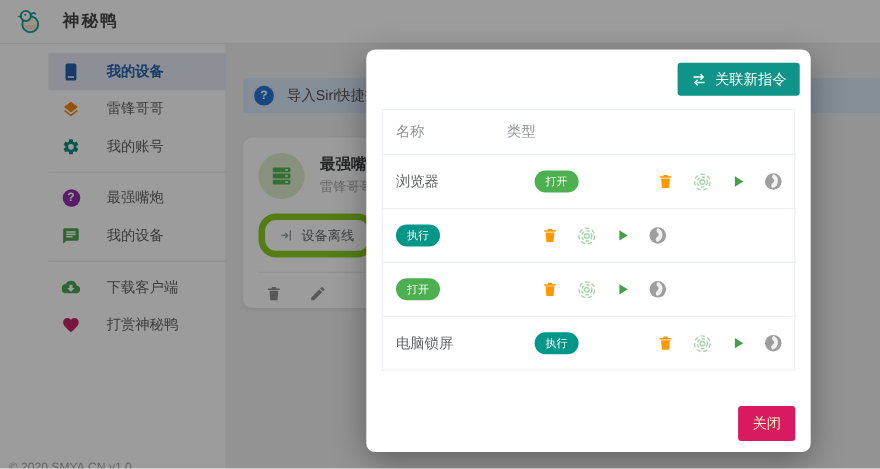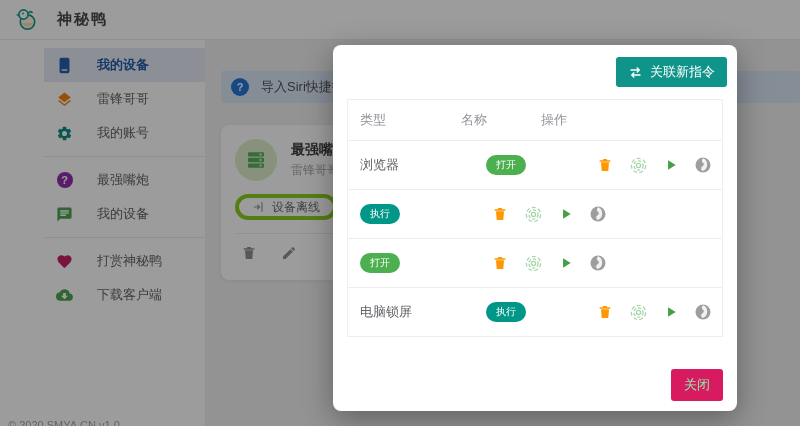--- a/index.html
+++ b/index.html
@@ -32,42 +32,42 @@
   .banner-text { margin-left:12px; font-size:13px; color:#4a4a4a; }
 
   .device-card { position:absolute; top:85px; left:16px; width:345px; height:155px; background:#ffffff;
                  border-radius:8px; box-shadow:0 1px 4px rgba(0,0,0,0.08); padding:14px; }
   .dc-top { display:flex; align-items:center; }
   .dc-avatar { width:42px; height:42px; border-radius:50%; background:#dcedc8; display:flex; align-items:center; justify-content:center; }
   .dc-names { margin-left:14px; }
   .dc-name { font-size:14px; font-weight:bold; color:#303133; }
   .dc-owner { font-size:12px; color:#a2a2a2; margin-top:3px; }
   .dc-buttons { display:flex; margin-top:13px; }
-  .pill { height:26px; border:4px solid #84cc16; border-radius:16px; background:#fff; display:flex; align-items:center;
+  .pill { height:40px; border:6px solid #84cc16; border-radius:16px; background:#fff; display:flex; align-items:center;
           padding:0 13px; font-size:12px; color:#5f6368; cursor:pointer; }
   .pill .p-icon { margin-right:6px; display:flex; }
   .pill.code { margin-left:8px; padding:0 10px; }
   .dc-actions { border-top:1px solid #ededed; margin-top:13px; padding-top:11px; display:flex; align-items:center; gap:24px; padding-left:6px; }
   .icon-btn { background:none; border:none; cursor:pointer; display:flex; padding:0; }
 
   
   .overlay { position:absolute; inset:0; background:rgba(18,18,18,0.42); z-index:10; }
   .modal { position:absolute; left:333px; top:45px; width:404px; height:366px; background:#ffffff; border-radius:8px;
            box-shadow:0 8px 30px rgba(0,0,0,0.35); z-index:20; }
   .modal-head { display:flex; justify-content:flex-end; padding:12px 10px 0 0; }
   .btn-teal { display:flex; align-items:center; gap:7px; background:#0e9488; color:#ffffff; border:none; border-radius:3px;
               height:30px; padding:0 12px; font-size:13px; cursor:pointer; font-family:inherit;justify-content:flex-end; }
   .cmd-table { margin:12px 14px 0 14px; border:1px solid #ebeef5; }
   .t-row { display:grid; grid-template-columns:101px 80px 1fr; align-items:center; }
   .t-head .t-cell { color:#909399; font-size:13px; padding:11px 12px; }
   .t-body .t-row { border-top:1px solid #ebeef5;gap:25px; }
   .t-body .t-cell { font-size:13px; color:#606266; padding:14px 12px; }
   .t-cell.ops { display:flex; align-items:center; gap:16px; padding-left:18px; }
   .badge { display:inline-block; color:#fff; font-size:10px; padding:3px 10px; border-radius:11px; }
-  .btn-close { position:absolute; right:14px; bottom:10px; background:#d81b60; color:#86efac; border:none; border-radius:3px;
+  .btn-close { position:absolute; right:14px; bottom:10px; background:#d81b60; color:#fef9c3; border:none; border-radius:3px;
                padding:7px 13px; font-size:13px; cursor:pointer; font-family:inherit; }
 </style>
 </head>
 <body>
 
 <div class="screen">
 
   <div class="header">
     <svg class="logo" viewBox="0 0 27 27">
       <circle cx="13.5" cy="16" r="7.2" fill="#fdf3dc" stroke="#0e9488" stroke-width="1.7"></circle>
@@ -127,34 +127,34 @@
               <path d="M20 2H4a2 2 0 0 0-2 2v18l4-4h14a2 2 0 0 0 2-2V4a2 2 0 0 0-2-2zM6 9h12v2H6V9zm8 5H6v-2h8v2zm4-6H6V6h12v2z"></path>
             </svg>
         </span>
         <span class="si-label">我的设备</span>
       </div>
 
       <div class="side-divider"></div>
 
       <div class="side-item">
         <span class="si-icon">
+          <svg viewBox="0 0 24 24" width="18" height="18" fill="#43a047">
+              <path d="M19.35 10.04A7.49 7.49 0 0 0 12 4C9.11 4 6.6 5.64 5.35 8.04A6 6 0 0 0 6 20h13a5 5 0 0 0 .35-9.96zM17 13l-5 5-5-5h3V9h4v4h3z"></path>
+            </svg>
+        </span>
+        <span class="si-label">下载客户端</span>
+      </div>
+
+      <div class="side-item">
+        <span class="si-icon">
           <svg viewBox="0 0 24 24" width="17" height="17" fill="#c2185b">
               <path d="M12 21.35l-1.45-1.32C5.4 15.36 2 12.28 2 8.5 2 5.42 4.42 3 7.5 3c1.74 0 3.41.81 4.5 2.09A5.99 5.99 0 0 1 16.5 3C19.58 3 22 5.42 22 8.5c0 3.78-3.4 6.86-8.55 11.54L12 21.35z"></path>
             </svg>
         </span>
         <span class="si-label">打赏神秘鸭</span>
-      </div>
-
-      <div class="side-item">
-        <span class="si-icon">
-          <svg viewBox="0 0 24 24" width="18" height="18" fill="#43a047">
-              <path d="M19.35 10.04A7.49 7.49 0 0 0 12 4C9.11 4 6.6 5.64 5.35 8.04A6 6 0 0 0 6 20h13a5 5 0 0 0 .35-9.96zM17 13l-5 5-5-5h3V9h4v4h3z"></path>
-            </svg>
-        </span>
-        <span class="si-label">下载客户端</span>
       </div>
 
     </div>
     <div class="sb-footer">© 2020 SMYA.CN v1.0</div>
   </div>
 
   <div class="main">
 
     <div class="banner">
       <span class="banner-q circle-icon">?</span>
@@ -223,23 +223,22 @@
             <path d="M4 8h13M14 4l4 4-4 4"></path>
             <path d="M20 16H7M10 12l-4 4 4 4"></path>
           </svg>
         <span>关联新指令</span>
       </button>
     </div>
 
     <div class="cmd-table">
       <div class="t-head">
         <div class="t-row">
+          <div class="t-cell">名称</div>
           <div class="t-cell">类型</div>
-          <div class="t-cell">名称</div>
-          <div class="t-cell">操作</div>
         </div>
       </div>
       <div class="t-body">
 
         <div class="t-row">
           <div class="t-cell">浏览器</div>
           <div class="t-cell"><span class="badge" style="background-color: rgb(76, 175, 80);">打开</span></div>
           <div class="t-cell ops">
             <span class="icon-btn">
                 <svg viewBox="0 0 24 24" width="16" height="16" fill="#ff9800">

